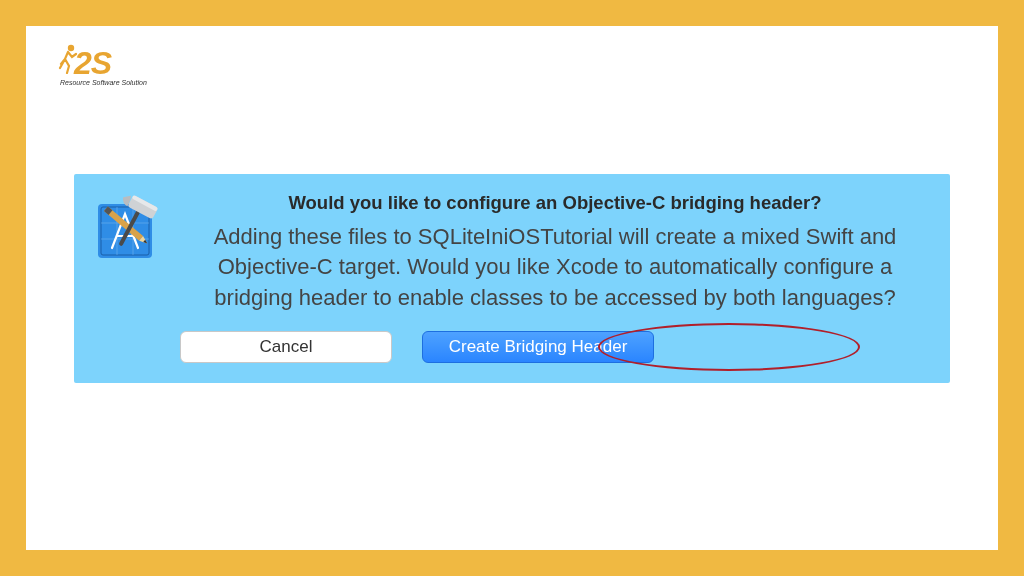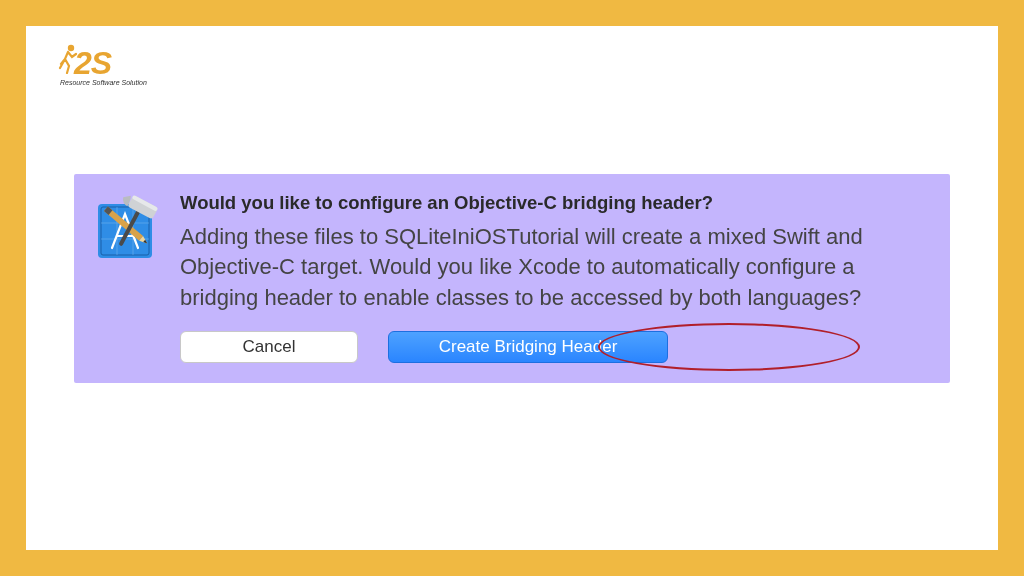--- a/index.html
+++ b/index.html
@@ -47,25 +47,26 @@
       font-style: italic;
       color: #333;
       margin-top: -3px;
       margin-left: 2px;
     }
     .dialog {
       position: absolute;
       top: 148px;
       left: 48px;
       right: 48px;
-      background: #c4b5fd;
+      background: #7dd3fc;
       border-radius: 2px;
       padding: 18px 20px 20px 20px;
       display: flex;
       gap: 18px;
+      text-align: center;
     }
     .dialog-icon {
       flex: 0 0 auto;
       width: 68px;
       height: 68px;
       position: relative;
     }
     .dialog-text {
       flex: 1 1 auto;
     }
@@ -93,27 +94,27 @@
       display: inline-flex;
       align-items: center;
       justify-content: center;
       cursor: pointer;
       user-select: none;
     }
     .btn-secondary {
       background: #ffffff;
       border: 1px solid #c8c8c8;
       color: #333;
-      width: 178px;
+      width: 212px;
     }
     .btn-primary {
       background: linear-gradient(to bottom, #4ea2ff, #2a85ff);
       border: 1px solid #1d6fe0;
       color: #ffffff;
-      width: 280px;
+      width: 232px;
     }
     .highlight-oval {
       position: absolute;
       border: 2px solid #b11f2a;
       border-radius: 50%;
       pointer-events: none;
     }
   </style>
 </head>
 <body>

